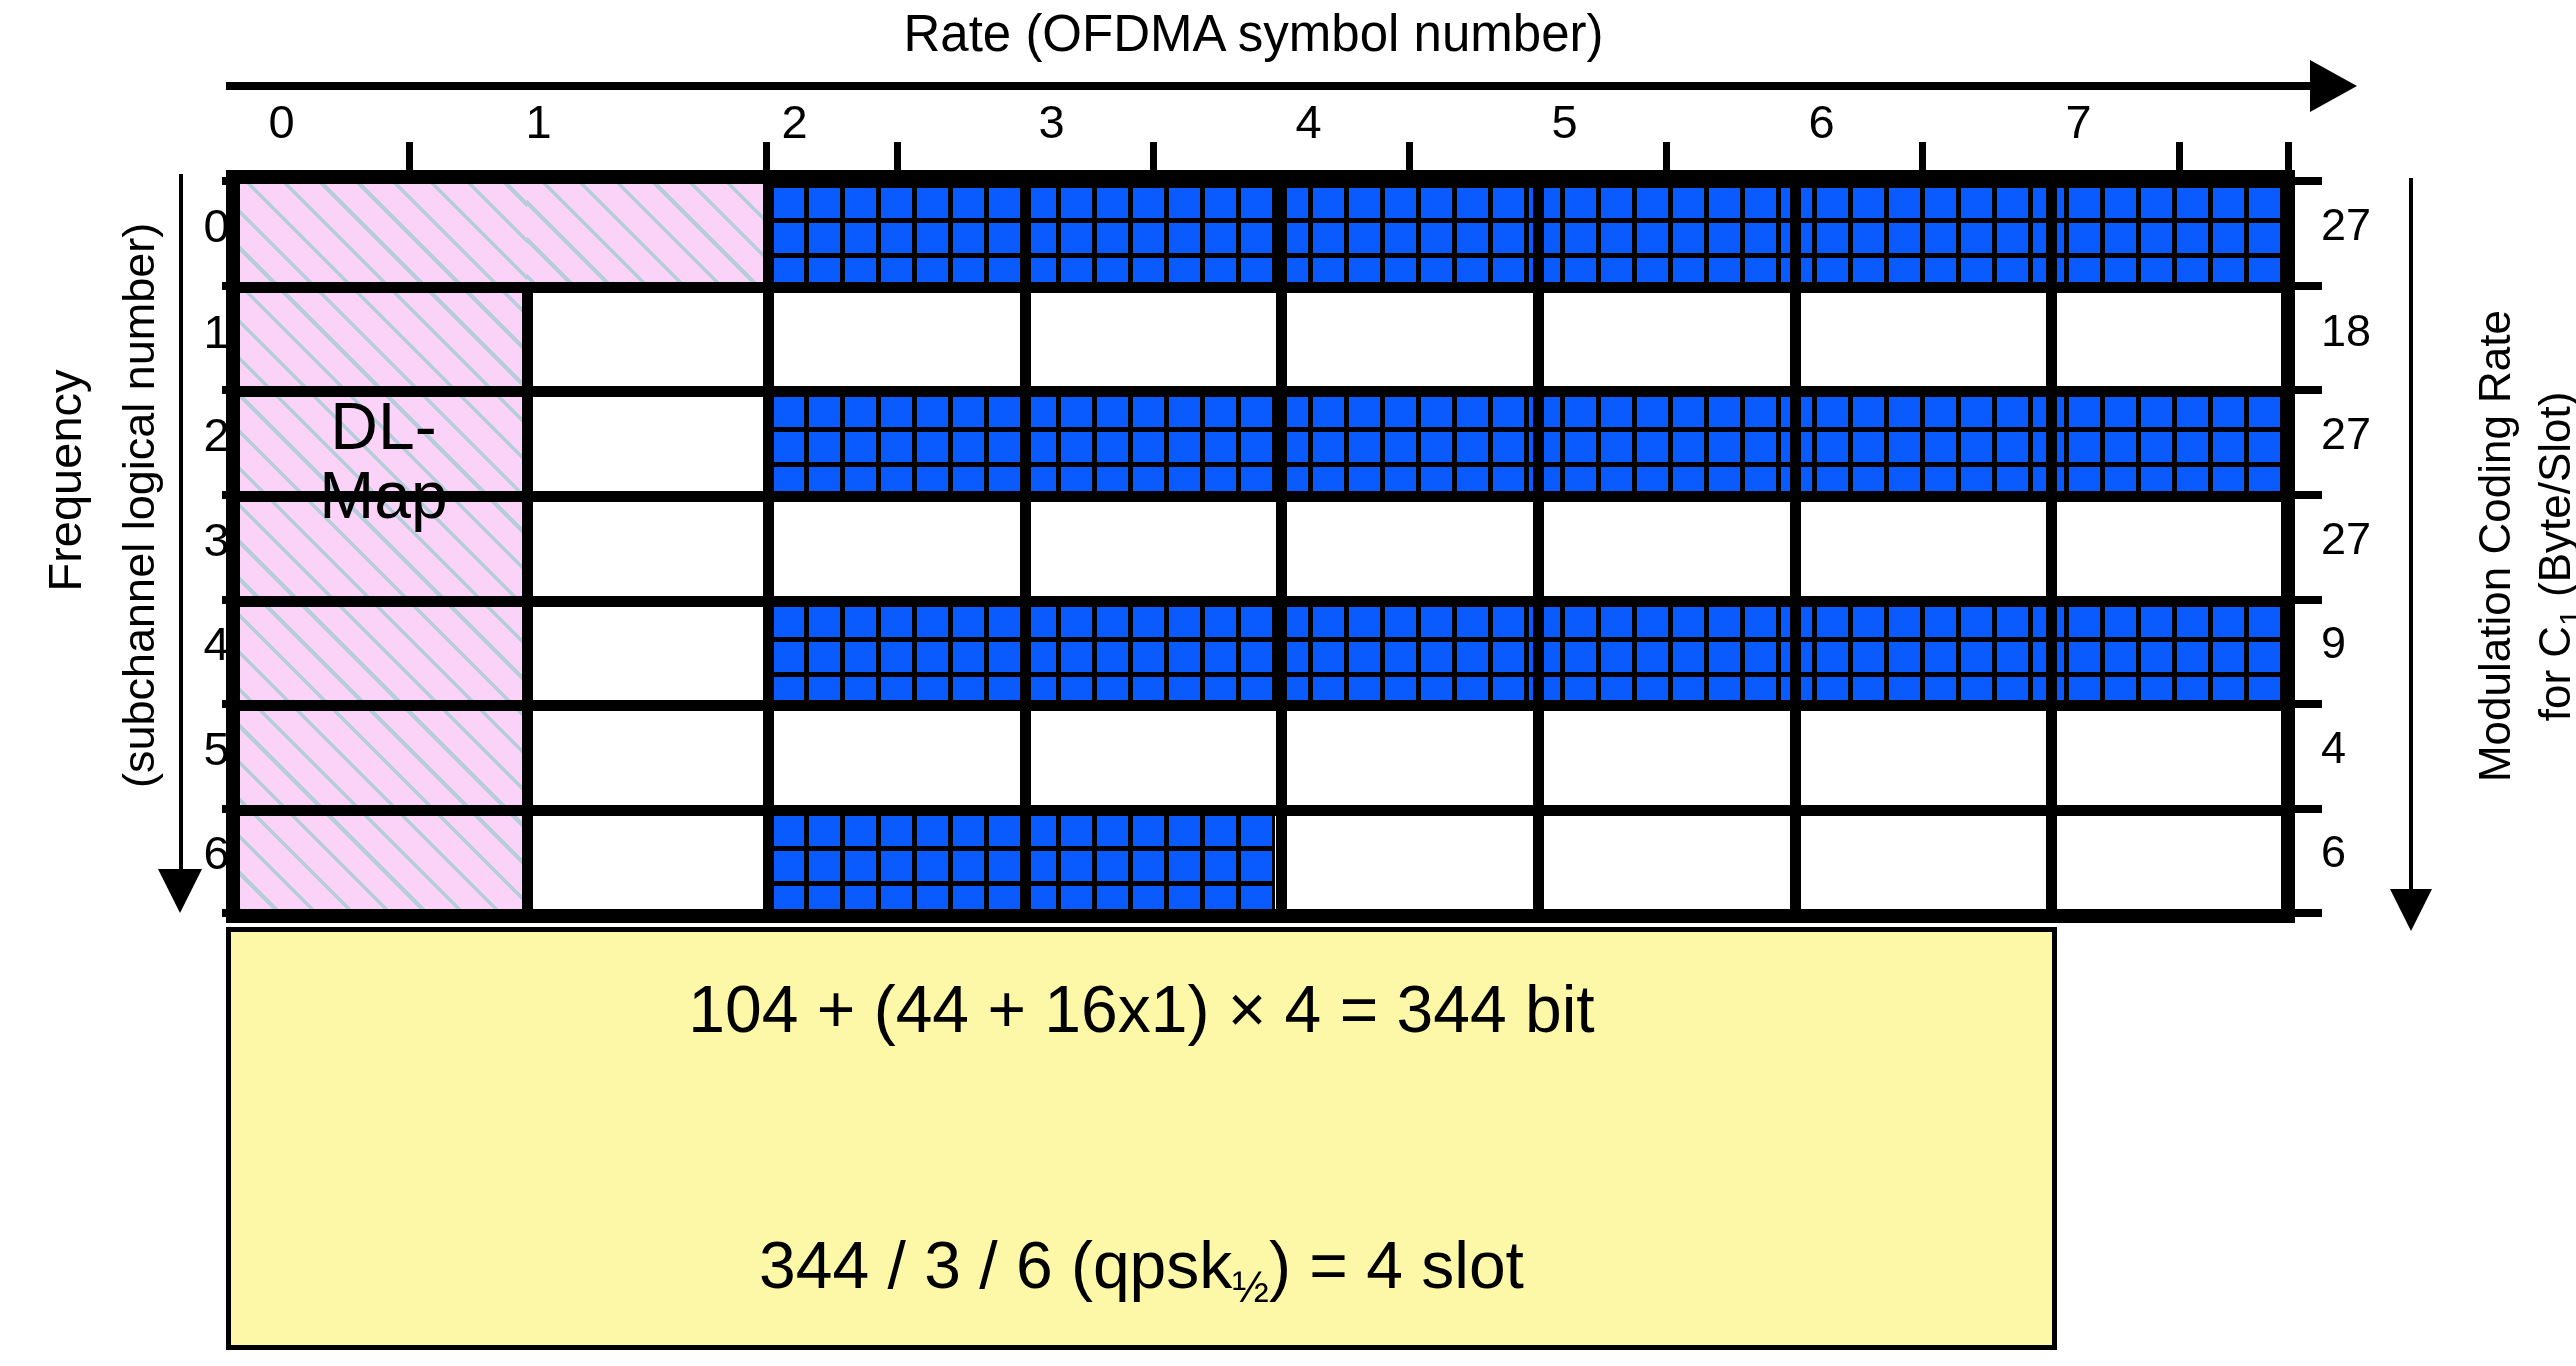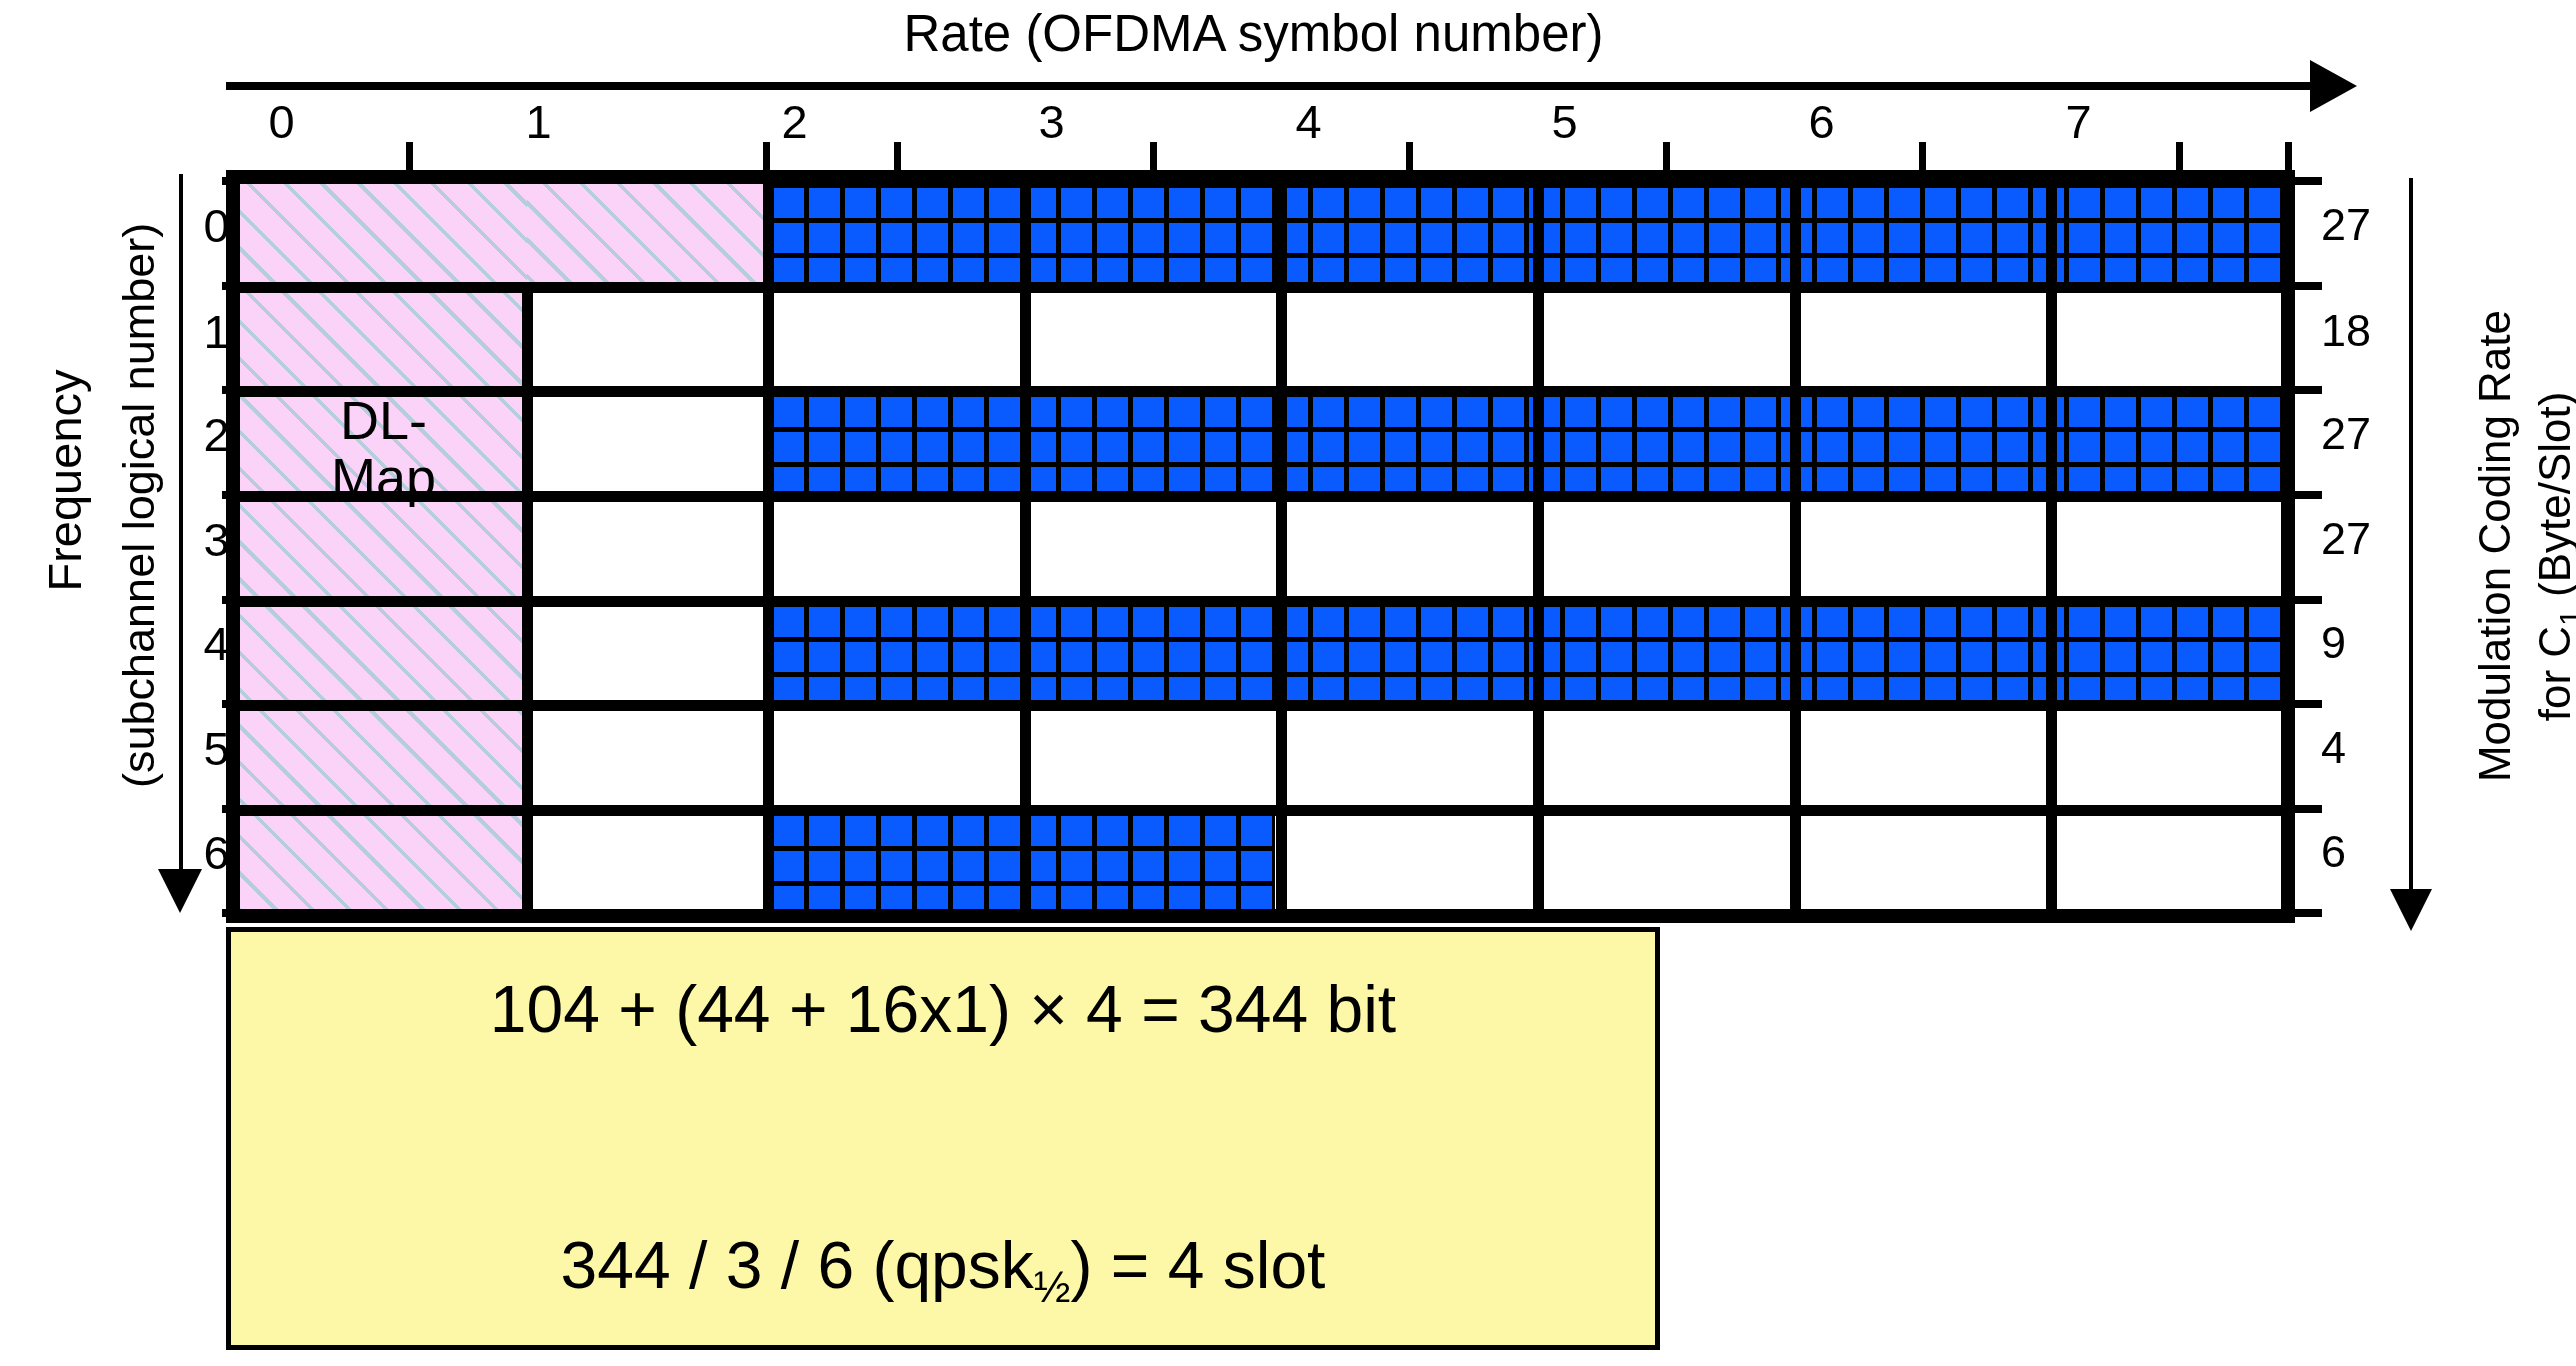--- a/index.html
+++ b/index.html
@@ -56,33 +56,33 @@
   
   .dlmap{
     background-color:#FBD3F8;
     background-image:repeating-linear-gradient(45deg,
         #B6CDDC 0px,#B6CDDC 3.8px,
         rgba(0,0,0,0) 3.8px,rgba(0,0,0,0) 26px);
   }
   #dlmap-wide{left:240px;top:183px;width:524px;height:103px;}
   #dlmap-tall{left:240px;top:183px;width:287px;height:730px;}
   #dlmap-text{left:240px;top:392px;width:287px;text-align:center;
-      font-size:54px;line-height:1.05;white-space:pre-line;z-index:4;}
+      font-size:66px;line-height:1.05;white-space:pre-line;z-index:4;}
 
   
   .burst{
     background-color:#0A5BFF;
     background-image:
       repeating-linear-gradient(to right, #000 0px,#000 5.3px, rgba(0,0,0,0) 5.3px, rgba(0,0,0,0) 36px),
       repeating-linear-gradient(to bottom, #000 0px,#000 5.3px, rgba(0,0,0,0) 5.3px, rgba(0,0,0,0) 35px);
     background-position:0 0, 0 0;
   }
 
   
-  #note{left:226px;top:927px;width:1434px;height:423px;
+  #note{left:226px;top:927px;width:1831px;height:423px;
         background:#FCF8A8;border:5.3px solid #000;box-sizing:border-box;}
   .note-line{width:100%;text-align:center;font-size:66px;line-height:1;
              position:absolute;left:0;white-space:nowrap;}
   .note-line sub{font-size:44px;}
 </style>
 </head>
 <body>
 
 <div class="abs" id="time-title">Rate (OFDMA symbol number)</div>
 <div class="abs" id="time-axis-line"></div>

